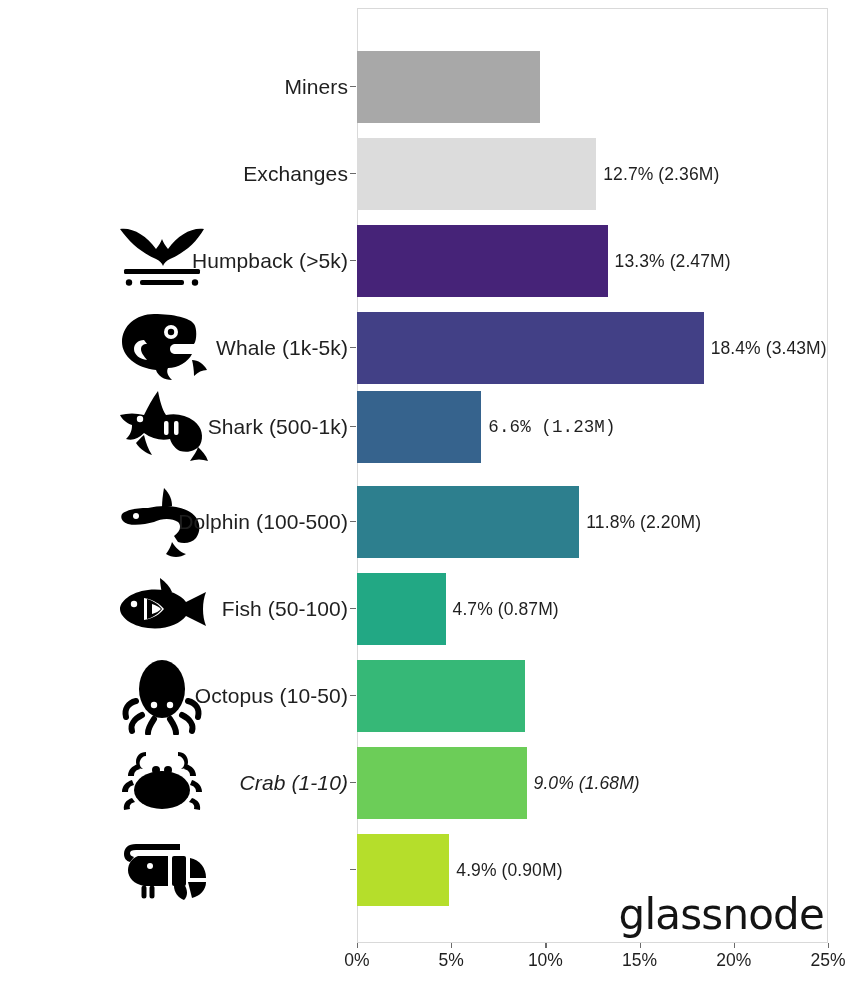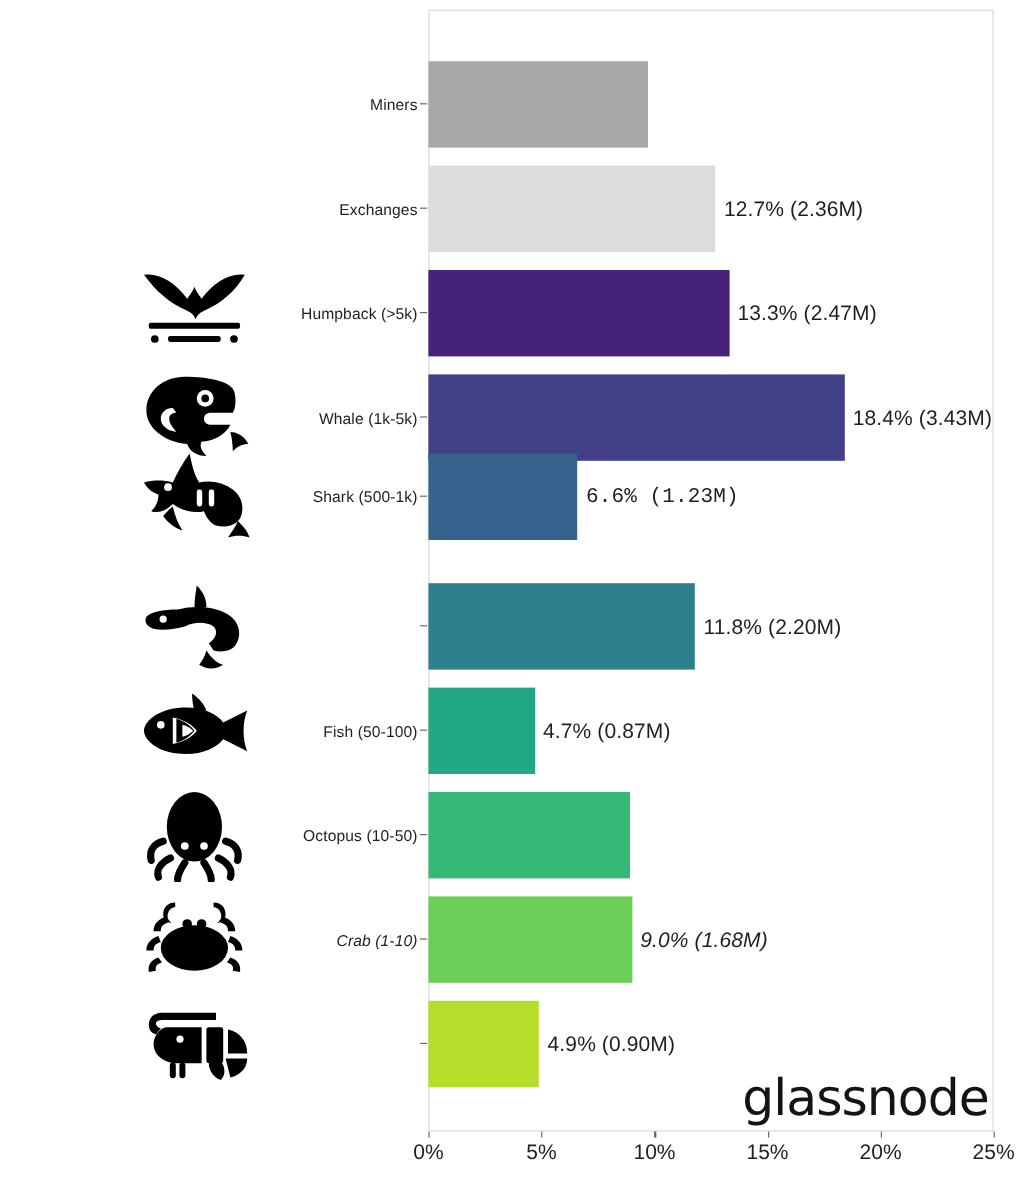--- a/index.html
+++ b/index.html
@@ -57,21 +57,21 @@
 
   .cat-label {
     position: absolute;
     left: 120px;
     top: 0;
     width: 228px;
     height: 87px;
     display: flex;
     align-items: center;
     justify-content: flex-end;
-    font-size: 13px;
+    font-size: 21px;
     color: #1f1f1f;
     white-space: nowrap;
     letter-spacing: 0.1px;
   }
 
   .tick-mark {
     position: absolute;
     top: 42.5px;
     left: 350px;
     width: 6px;
@@ -184,21 +184,21 @@
       <path d="M30 30 C24 30 20 34 20 39 C20 45 26 49 33 50
                C30 46 27 43 27 39 C27 36 29 34 33 34 Z" fill="#fff"></path>
       <path d="M78 50 C84 50 90 54 93 60 C88 60 84 62 80 66 C80 60 79 54 78 50 Z"></path>
     </svg>
         </div>
         <div class="cat-label">Whale (1k-5k)</div>
         <div class="tick-mark"></div>
         <div class="bar" title="18.4% (3.43M)" style="width: 346.656px; background: rgb(66, 64, 134);"></div>
         <div class="bar-value" style="left: 710.656px;">18.4% (3.43M)</div>
       </div>
-      <div class="row" style="top: 370px;">
+      <div class="row" style="top: 383px;">
         <div class="icon-cell">
           <svg width="96" height="76" viewBox="0 0 96 76">
       <path d="M44 2 C46 12 48 20 52 26 C62 24 72 26 80 32
                C88 38 90 48 86 56 C82 62 74 64 66 62 C62 60 58 56 56 50
                C48 52 38 50 30 44 C24 50 18 52 12 50 C16 46 18 42 18 36
                C12 34 8 30 6 26 C14 24 22 24 30 26 C34 18 38 10 44 2 Z"></path>
       <circle cx="26" cy="30" r="3.2" fill="#fff"></circle>
       <rect x="50" y="32" width="4.5" height="14" rx="2" fill="#fff"></rect>
       <rect x="60" y="32" width="4.5" height="14" rx="2" fill="#fff"></rect>
       <path d="M84 58 C88 62 92 66 94 72 C88 70 82 70 76 72 C80 66 83 62 84 58 Z"></path>
@@ -216,20 +216,21 @@
       <path d="M50 2 C56 8 58 14 58 20 L48 22 C48 14 49 8 50 2 Z"></path>
       <path d="M34 22 C50 18 66 20 76 26 C86 32 88 44 82 52
                C78 57 70 58 64 56 L60 50 C66 46 68 40 64 36
                C58 32 48 32 40 36 C32 38 22 40 14 38
                C8 36 6 32 8 28 C12 24 22 22 34 22 Z"></path>
       <circle cx="22" cy="30" r="3" fill="#fff"></circle>
       <path d="M36 38 C42 40 46 44 48 50 C42 50 36 48 32 44 Z" fill="#fff"></path>
       <path d="M58 56 C62 62 66 66 72 68 C66 72 58 72 52 68 C55 64 57 60 58 56 Z"></path>
     </svg>
         </div>
+        <div class="cat-label">Dolphin (100-500)</div>
         <div class="tick-mark"></div>
         <div class="bar" title="11.8% (2.20M)" style="width: 222.312px; background: rgb(45, 127, 142);"></div>
         <div class="bar-value" style="left: 586.312px;">11.8% (2.20M)</div>
       </div>
       <div class="row" style="top: 565.5px;">
         <div class="icon-cell">
           <svg width="96" height="62" viewBox="0 0 96 62">
       <path d="M46 0 C52 4 56 9 58 14 L48 16 C47 10 46 5 46 0 Z"></path>
       <path d="M34 12 C52 10 66 16 72 24 L92 14 C88 24 88 38 92 48 L72 38
                C66 46 52 52 34 50 C16 48 6 38 6 31 C6 24 16 14 34 12 Z"></path>

